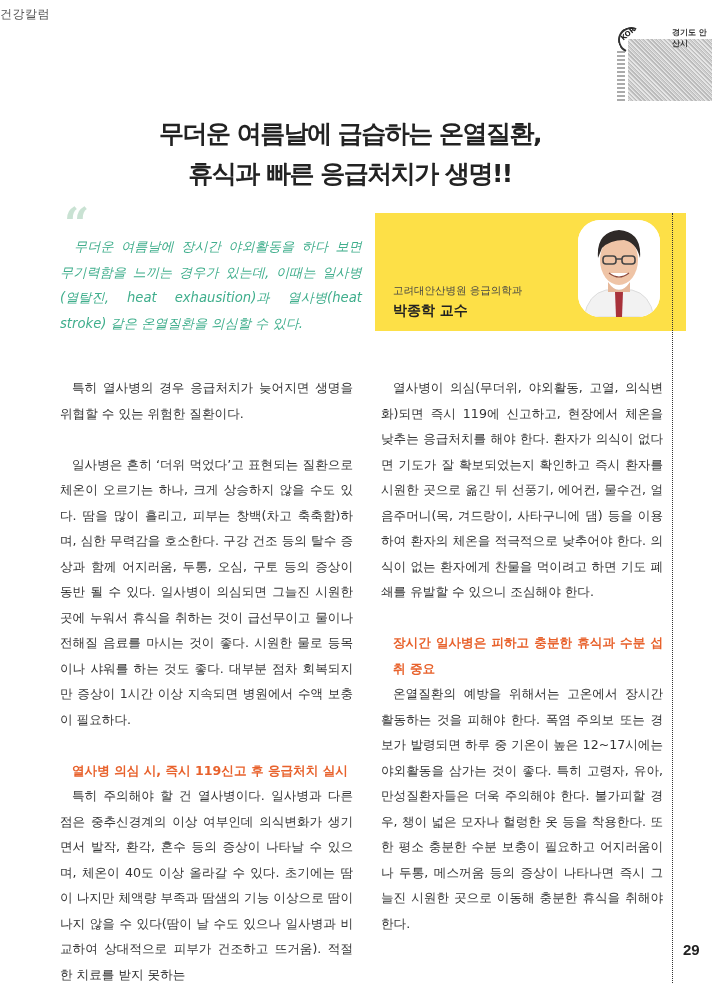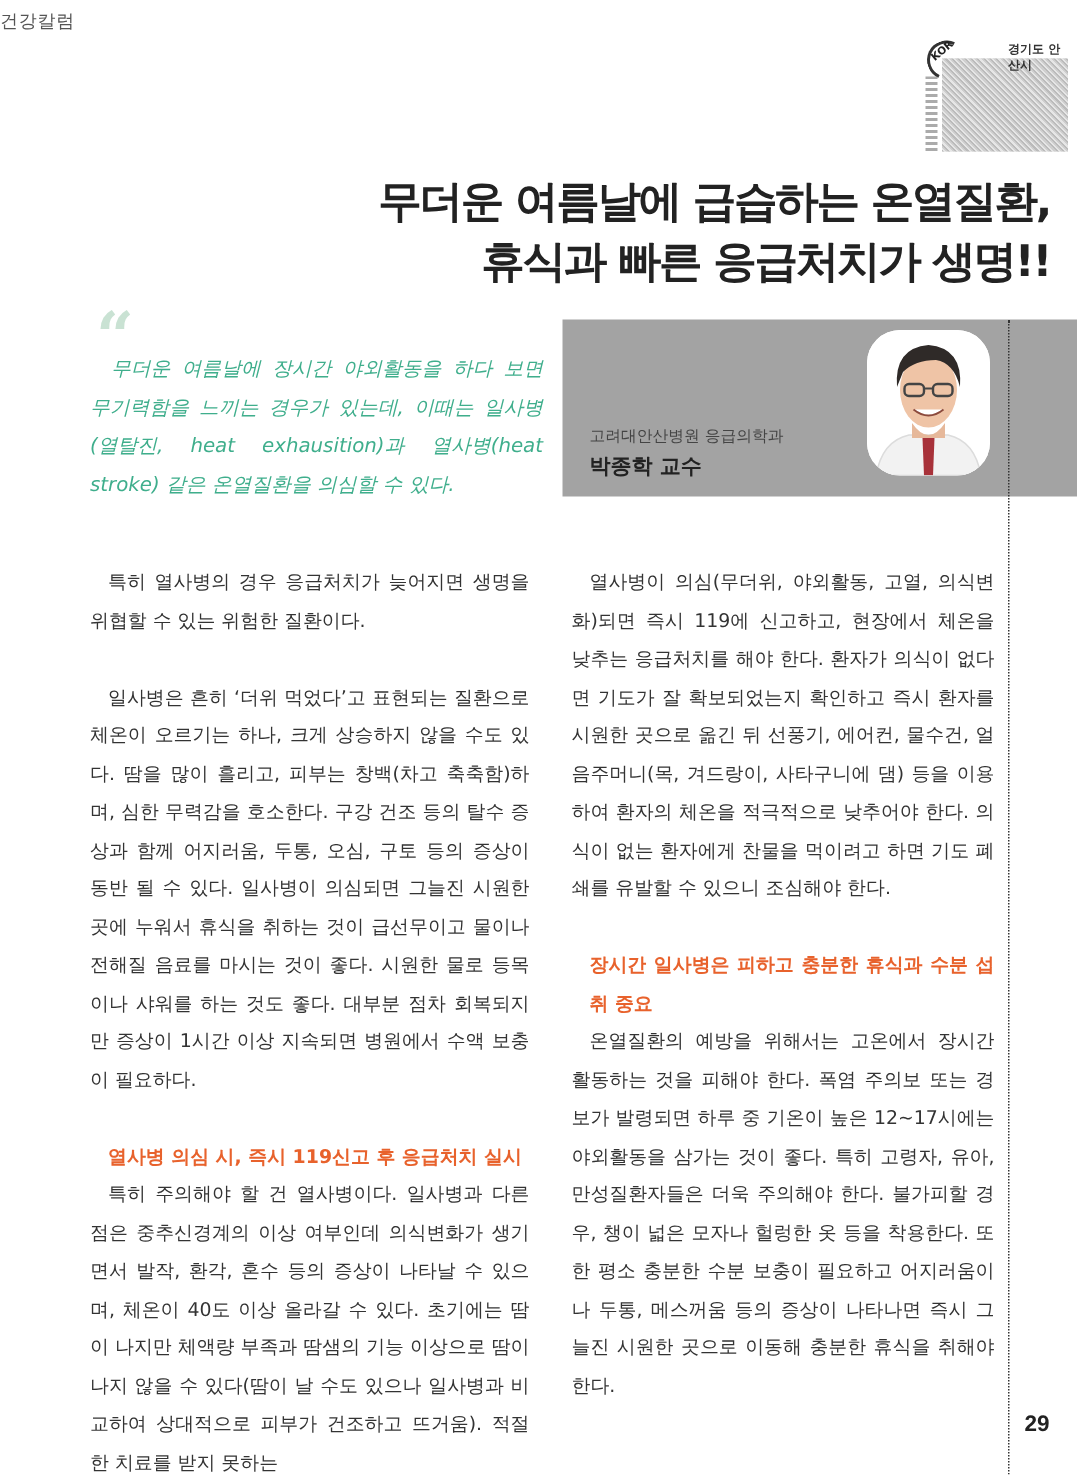--- a/index.html
+++ b/index.html
@@ -13,27 +13,27 @@
                transform: rotate(-20deg); }
   .stamp-kor-text { position: absolute; left: 6px; top: 7px; font-size: 7px; font-weight: bold; color: #222;
                     transform: rotate(-40deg); }
   .stamp-city { position: absolute; left: 38px; top: 4px; font-size: 8px; font-weight: bold; color: #333; margin-left: 20px; }
   .stamp-vtext { position: absolute; left: 3px; top: 28px; width: 8px; height: 50px;
                  background: repeating-linear-gradient(180deg,#666 0 2px,#fff 2px 4px); opacity: .55; }
   .stamp-pattern { position: absolute; left: 14px; top: 16px; width: 84px; height: 62px;
                    background:
                      repeating-linear-gradient(45deg,#bbb 0 1px,#e6e6e6 1px 2px,#cfcfcf 2px 3px),
                      #ddd; }
-  .headline { position: absolute; left: 0; width: 700px; top: 114px; text-align: right;
-              font-size: 29px; font-weight: bold; color: #222222; line-height: 40px; letter-spacing: -1.5px; }
+  .headline { position: absolute; left: 0; width: 700px; top: 114px; text-align: center;
+              font-size: 25px; font-weight: bold; color: #222222; line-height: 40px; letter-spacing: -1.5px; }
   .quote-mark { position: absolute; left: 64px; top: 203px; font-size: 44px; font-weight: bold;
                 color: #c9e2d3; font-family: "DejaVu Serif", serif; line-height: 44px; }
   .lead { position: absolute; left: 60px; top: 234px; width: 302px; font-size: 13.2px; line-height: 25.5px;
           color: #3fae8c; text-align: justify; text-align-last: left; }
-  .author-box { position: absolute; left: 375px; top: 213px; width: 344px; height: 118px; background: #a3a3a3; }
+  .author-box { position: absolute; left: 375px; top: 213px; width: 311px; height: 118px; background: #fde047; }
   .author-org { position: absolute; left: 18px; top: 71px; font-size: 10.5px; color: #444; }
   .author-name { position: absolute; left: 18px; top: 89px; font-size: 14px; font-weight: bold; color: #222; }
   .photo { position: absolute; left: 203px; top: 7px; width: 82px; height: 97px; background: #fff;
            border-radius: 22px; overflow: hidden; }
   .dotted { position: absolute; left: 672px; top: 213px; width: 0; height: 770px;
             border-left: 1.5px dotted #333; }
   .col { position: absolute; top: 375px; font-size: 12.6px; line-height: 25.5px; color: #333;
          text-align: justify; }
   .col p { margin: 0; text-indent: 12px; }
   .col p.noind { text-indent: 0; }

